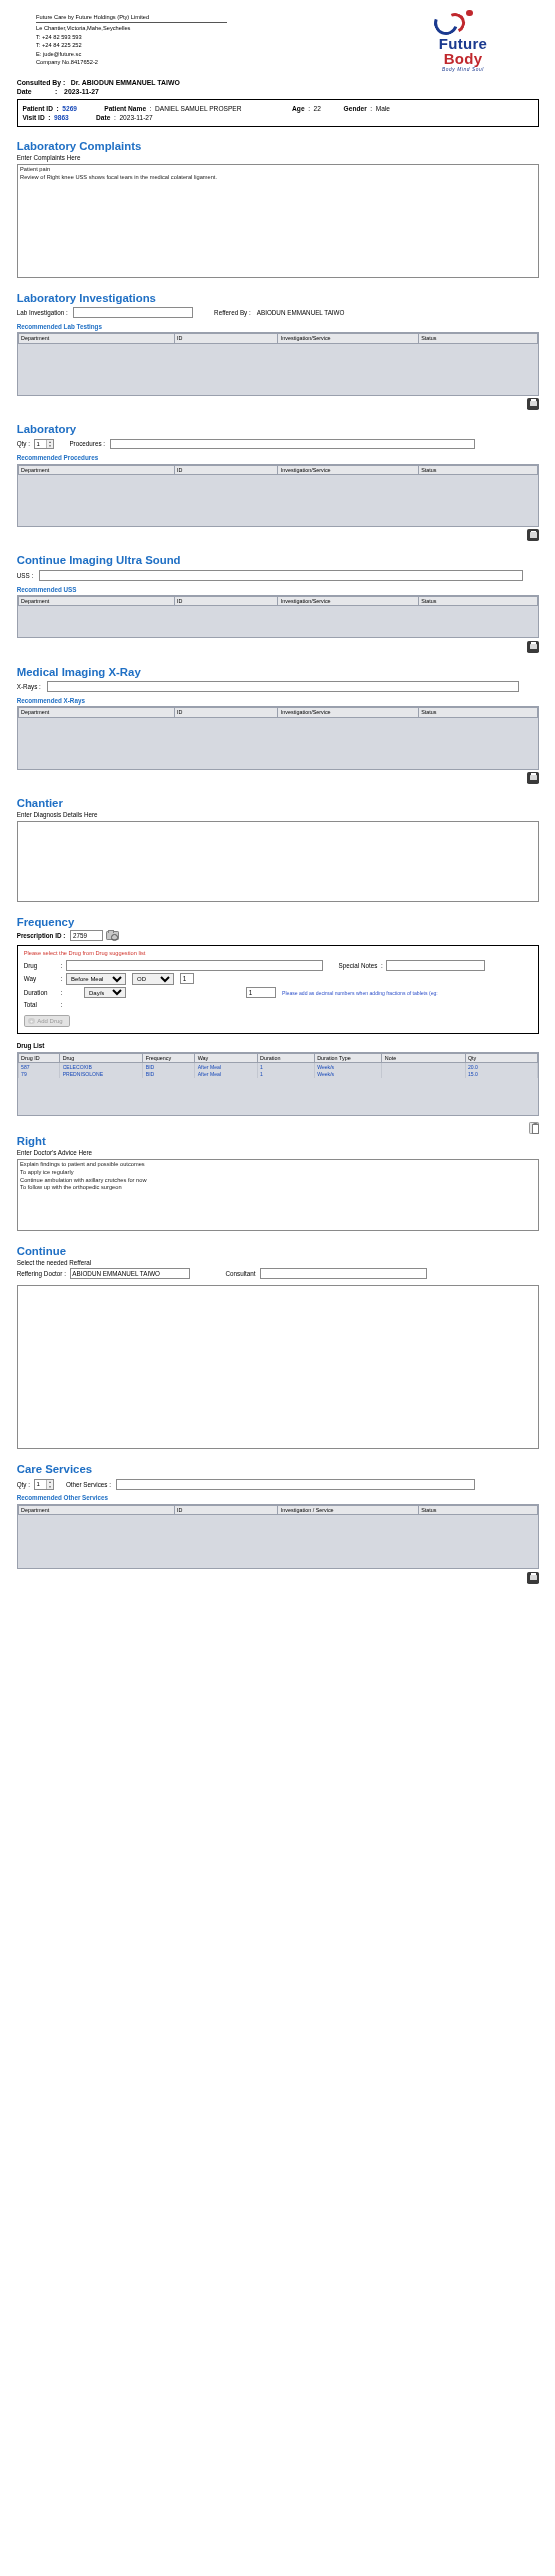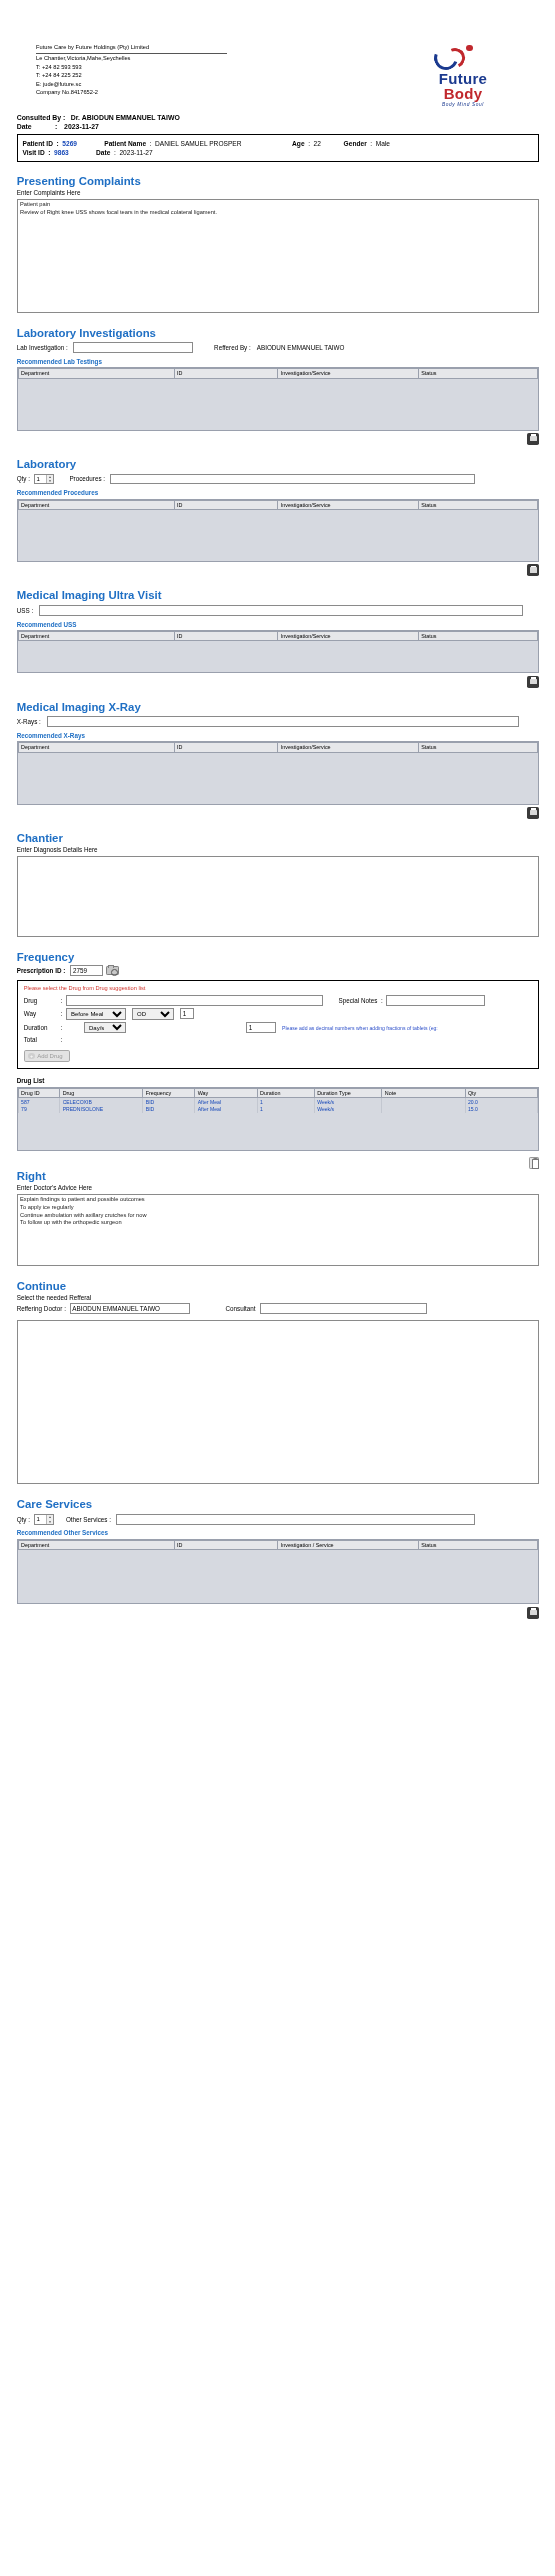--- a/index.html
+++ b/index.html
@@ -8,24 +8,23 @@
     width: 556px;
     font-family: "Liberation Sans", sans-serif;
     font-size: 6.6px;
     color: #000;
   }
   .page { width: 556px; padding: 0 16.7px; }
 
   
   .clinic-header {
     display: flex;
-    align-items: flex-start;
+    align-items: center;
     justify-content: space-between;
     padding: 8.4px 36px 3.6px 36px;
-    margin-top: 35px;
   }
   .clinic-addr { font-size: 5.7px; line-height: 1.5; color: #000; }
   .clinic-addr .line1 { border-bottom: 0.6px solid #555; display: inline-block; padding-right: 78px; padding-bottom: 0.6px; margin-bottom: 0.6px;}
   .logo-wrap { width: 114px; text-align: center; position: relative; padding-top: 1.2px;}
   .logo-mark { position: relative; height: 26px; }
   .logo-swirl {
     position: absolute; left: 27.5px; top: 1.2px;
     width: 24px; height: 24px;
     border: 3.6px solid #1b3a8f;
     border-radius: 50%;
@@ -270,21 +269,21 @@
       <span class="lbl pad-r">Visit ID</span>
       <span class="lbl pad-r">:</span>
       <span class="blue" style="width:42px">9863</span>
       <span class="lbl pad-r">Date</span>
       <span class="pad-r">:</span>
       <span>2023-11-27</span>
     </div>
   </div>
 
   
-  <h2 class="sect">Presenting Complaints</h2>
+  <h2 class="sect">Laboratory Complaints</h2>
   <div class="sub-label">Enter Complaints Here</div>
   <textarea class="ta" rows="12" style="height: 114px;">Patient pain
 Review of Right knee USS shows focal tears in the medical colateral ligament.</textarea>
 
   
   <h2 class="sect">Laboratory  Investigations</h2>
   <div class="row" style="margin-top:3.6px">
     <span class="lbl-sm">Lab Investigation :</span>
     <input class="txt" style="width: 120px; margin-left: 4.8px;" value="">
     <span class="lbl-sm" style="margin-left:21.5px">Reffered By :</span>
@@ -334,21 +333,21 @@
       </tr>
         </thead>
     </table>
     <div class="grid-filler" style="height:51px"></div>
   </div>
   <div class="print-row">
       <div class="print-btn"></div>
     </div>
 
   
-  <h2 class="sect">Medical Imaging Ultra Visit</h2>
+  <h2 class="sect">Continue Imaging Ultra Sound</h2>
   <div class="row" style="margin-top:3.6px">
     <span class="lbl-sm">USS :</span>
     <input class="txt" style="width: 484px; margin-left: 6px;" value="">
   </div>
   <div class="blue-link">Recommended USS</div>
   <div class="grid-wrap">
     <table class="grid">
       <thead>
           <tr>
         <th style="width:30%">Department</th>

